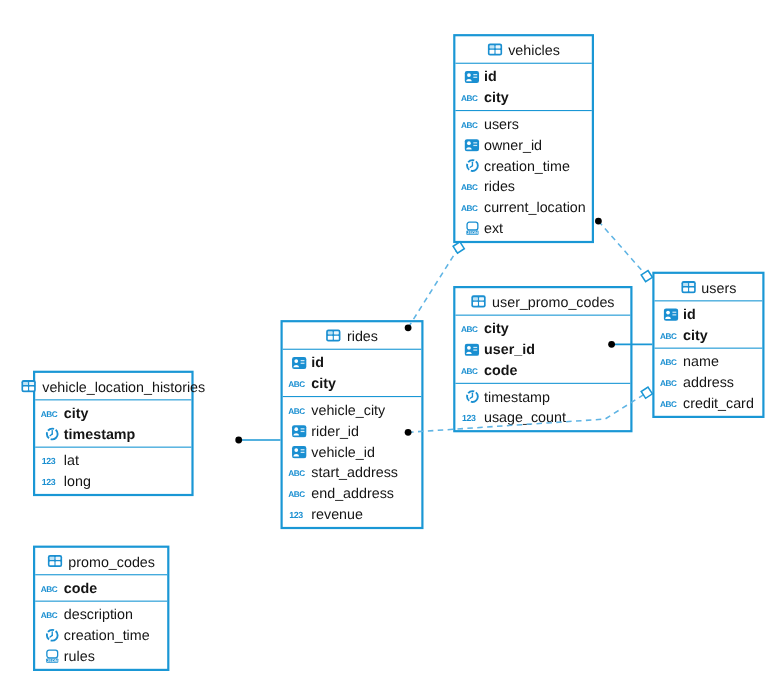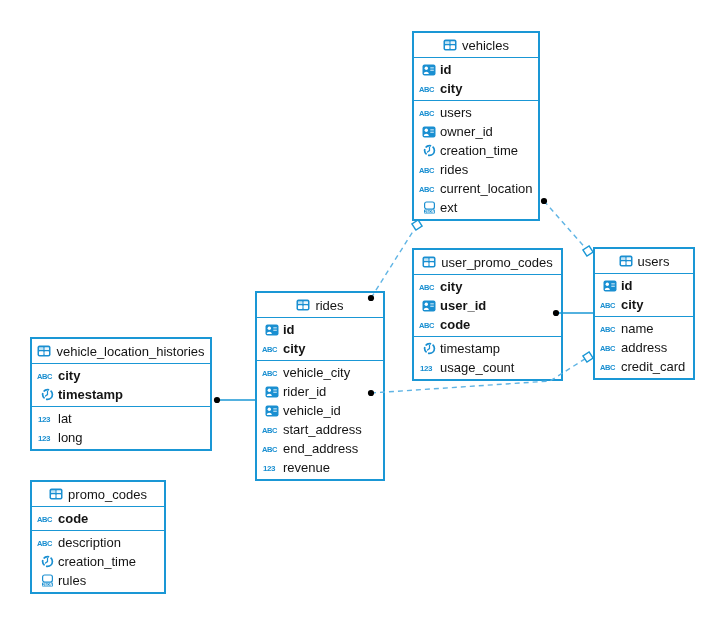--- a/index.html
+++ b/index.html
@@ -133,21 +133,21 @@
             <svg width="13" height="13" viewBox="0 0 13 13">
               <rect x="1.6" y="1" width="9.8" height="7" rx="2" fill="none" stroke="#1a8fd1" stroke-width="1.2"></rect>
               <rect x="1" y="8.6" width="11" height="3.9" rx="0.8" fill="#1a8fd1"></rect>
               <text x="6.5" y="11.7" font-family="Liberation Sans, sans-serif" font-size="3.6" font-weight="bold" text-anchor="middle" fill="#ffffff">JSON</text>
             </svg>
           </span>
           <span class="fname">ext</span>
         </div>
       </div>
     </div>
-    <div class="tbl" style="left: 412px; top: 248px; width: 151px;">
+    <div class="tbl" style="left: 412px; top: 260px; width: 163px;">
       <div class="hdr">
         <span style="display: flex;">
           <svg width="14" height="12" viewBox="0 0 14 12">
             <rect x="0.5" y="0.5" width="13" height="11" rx="2" fill="#1a8fd1"></rect>
             <rect x="2" y="2.2" width="4.5" height="2.9" rx="0.6" fill="#bfe3f5"></rect>
             <rect x="7.5" y="2.2" width="4.5" height="2.9" rx="0.6" fill="#eaf6fc"></rect>
             <rect x="2" y="6.3" width="4.5" height="3.6" rx="0.6" fill="#ffffff"></rect>
             <rect x="7.5" y="6.3" width="4.5" height="3.6" rx="0.6" fill="#ffffff"></rect>
           </svg>
         </span>
@@ -353,21 +353,21 @@
         <div class="row">
           <span class="icn">
             <svg width="16" height="10" viewBox="0 0 16 10">
               <text x="0" y="8" font-family="Liberation Sans, sans-serif" font-size="8" font-weight="bold" letter-spacing="-0.4" fill="#1a8fd1">123</text>
             </svg>
           </span>
           <span class="fname">revenue</span>
         </div>
       </div>
     </div>
-    <div class="tbl" style="left: 30px; top: 337px; width: 182px;">
+    <div class="tbl" style="left: 30px; top: 337px; width: 146px;">
       <div class="hdr">
         <span style="display: flex;">
           <svg width="14" height="12" viewBox="0 0 14 12">
             <rect x="0.5" y="0.5" width="13" height="11" rx="2" fill="#1a8fd1"></rect>
             <rect x="2" y="2.2" width="4.5" height="2.9" rx="0.6" fill="#bfe3f5"></rect>
             <rect x="7.5" y="2.2" width="4.5" height="2.9" rx="0.6" fill="#eaf6fc"></rect>
             <rect x="2" y="6.3" width="4.5" height="3.6" rx="0.6" fill="#ffffff"></rect>
             <rect x="7.5" y="6.3" width="4.5" height="3.6" rx="0.6" fill="#ffffff"></rect>
           </svg>
         </span>
@@ -405,21 +405,21 @@
         <div class="row">
           <span class="icn">
             <svg width="16" height="10" viewBox="0 0 16 10">
               <text x="0" y="8" font-family="Liberation Sans, sans-serif" font-size="8" font-weight="bold" letter-spacing="-0.4" fill="#1a8fd1">123</text>
             </svg>
           </span>
           <span class="fname">long</span>
         </div>
       </div>
     </div>
-    <div class="tbl" style="left: 30px; top: 480px; width: 136px;">
+    <div class="tbl" style="left: 30px; top: 496px; width: 124px;">
       <div class="hdr">
         <span style="display: flex;">
           <svg width="14" height="12" viewBox="0 0 14 12">
             <rect x="0.5" y="0.5" width="13" height="11" rx="2" fill="#1a8fd1"></rect>
             <rect x="2" y="2.2" width="4.5" height="2.9" rx="0.6" fill="#bfe3f5"></rect>
             <rect x="7.5" y="2.2" width="4.5" height="2.9" rx="0.6" fill="#eaf6fc"></rect>
             <rect x="2" y="6.3" width="4.5" height="3.6" rx="0.6" fill="#ffffff"></rect>
             <rect x="7.5" y="6.3" width="4.5" height="3.6" rx="0.6" fill="#ffffff"></rect>
           </svg>
         </span>

